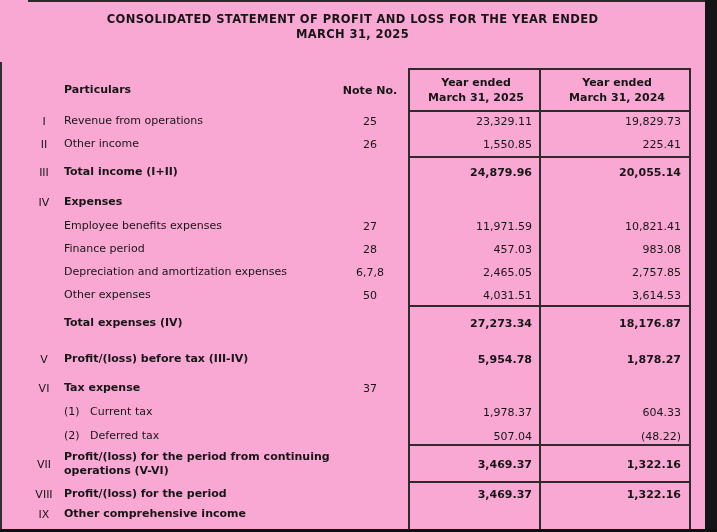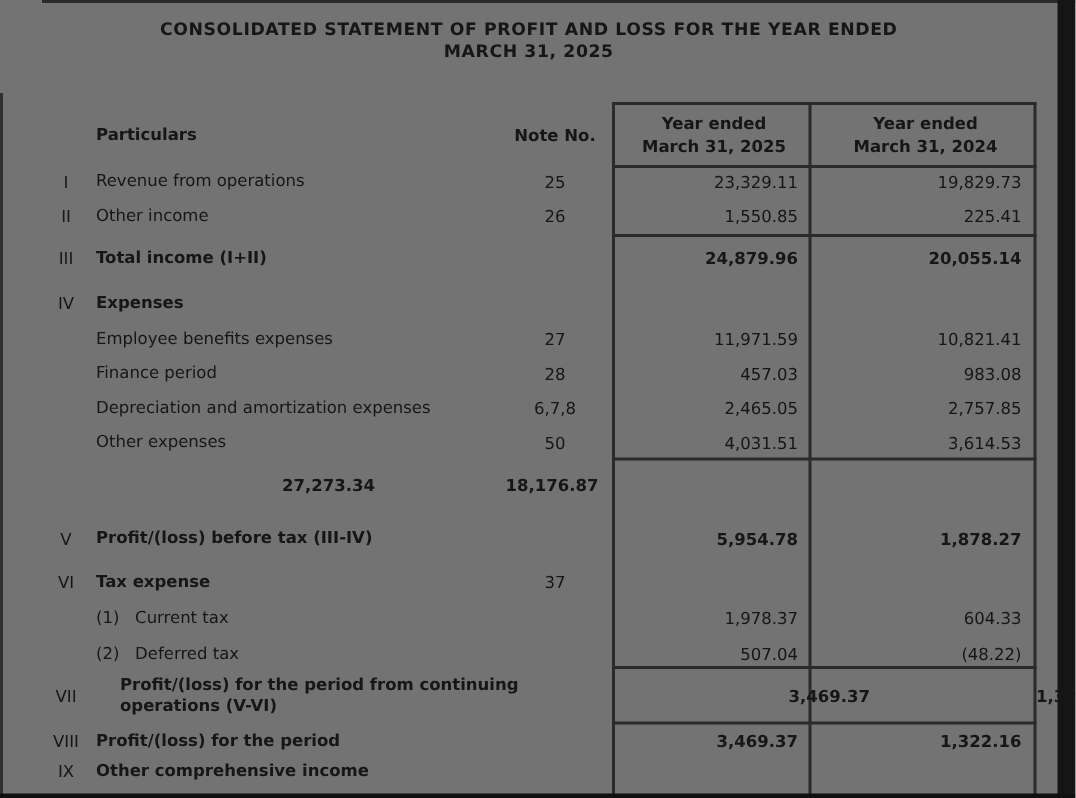--- a/index.html
+++ b/index.html
@@ -1,19 +1,19 @@
 <!DOCTYPE html>
 <html><head>
 <meta charset="utf-8">
 <style>
   html,body{margin:0;padding:0;background:#e8e8e8;}
   .page{
     position:relative;
     width:717px;height:532px;
-    background:#737373;
+    background:#f9a8d4;
     overflow:hidden;
     font-family:"DejaVu Sans","Liberation Sans",sans-serif;
     color:#161616;
     font-size:11px;
   }
   
   .edge{position:absolute;background:#1b1b1b;}
   .edge-top{top:0;left:28px;right:0;height:2px;background:#2a2a2a;}
   .edge-left{top:62px;left:0;bottom:0;width:2px;background:#2f2f2f;}
   .edge-right{top:0;right:0;bottom:0;width:12px;background:#151515;}
@@ -26,21 +26,21 @@
   }
 
   
   .vline{position:absolute;top:68px;bottom:0;width:2px;background:#2b2b2b;}
   .vl-1{left:408px;} .vl-2{left:539px;} .vl-3{left:689px;}
   .hline{position:absolute;left:408px;width:283px;height:2px;background:#2b2b2b;}
 
   
   .row{position:absolute;left:0;width:645px;height:20px;display:flex;align-items:center;}
   .hdr{height:40px;}
-  .two-line{height:36px;gap:16px;}
+  .two-line{height:36px;}
   .c-num{flex:none;margin-left:30px;width:28px;text-align:center;}
   .c-label{flex:none;width:276px;margin-left:6px;white-space:pre-wrap;line-height:14px;}
   .c-note{flex:none;width:56px;margin-left:2px;text-align:center;}
   .c-v1{flex:none;width:132px;margin-left:12px;text-align:right;padding-right:10px;box-sizing:border-box;}
   .c-v2{flex:none;width:150px;text-align:right;padding-right:11px;box-sizing:border-box;}
   .bold .c-label,.bold .c-v1,.bold .c-v2{font-weight:bold;}
   .hdr .c-label,.hdr .c-note{font-weight:bold;}
   .hdr .c-v1,.hdr .c-v2{
     font-weight:bold;text-align:center;white-space:pre-line;
     line-height:15px;padding-right:0;
@@ -135,20 +135,21 @@
   <div class="row" style="top:285px">
     <div class="c-num"></div>
     <div class="c-label">Other expenses</div>
     <div class="c-note">50</div>
     <div class="c-v1">4,031.51</div>
     <div class="c-v2">3,614.53</div>
   </div>
 
   <div class="row bold" style="top:313px">
     <div class="c-num"></div>
+    <div class="c-label">Total expenses (IV)</div>
     <div class="c-note"></div>
     <div class="c-v1">27,273.34</div>
     <div class="c-v2">18,176.87</div>
   </div>
 
   <div class="row bold" style="top:349px">
     <div class="c-num">V</div>
     <div class="c-label">Profit/(loss) before tax (III-IV)</div>
     <div class="c-note"></div>
     <div class="c-v1">5,954.78</div>

